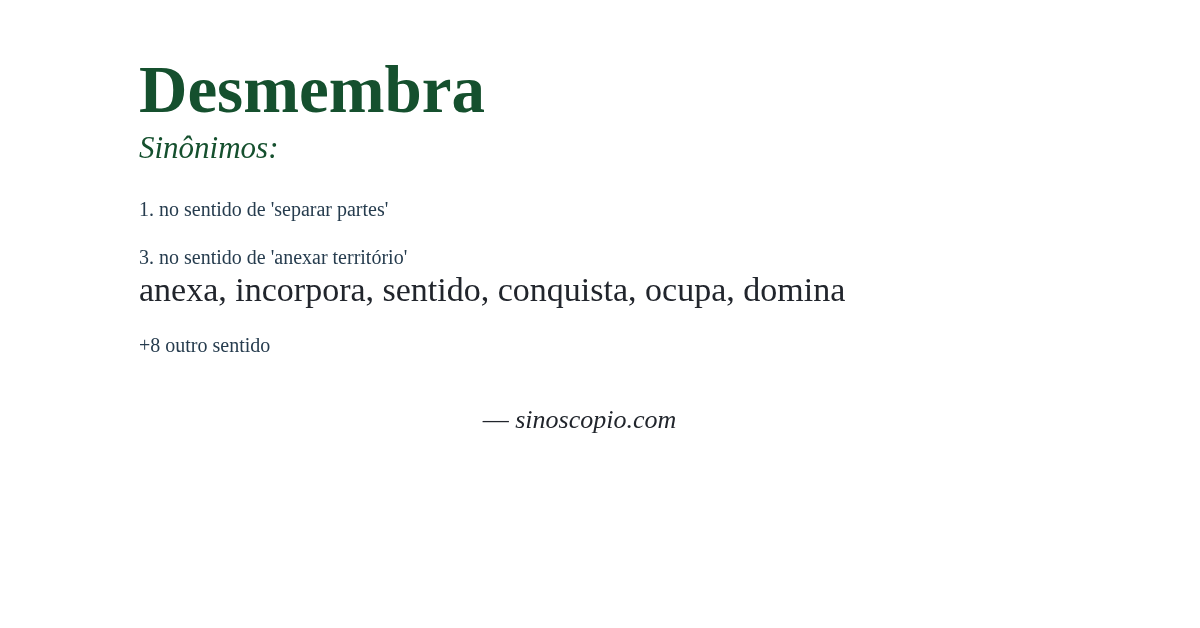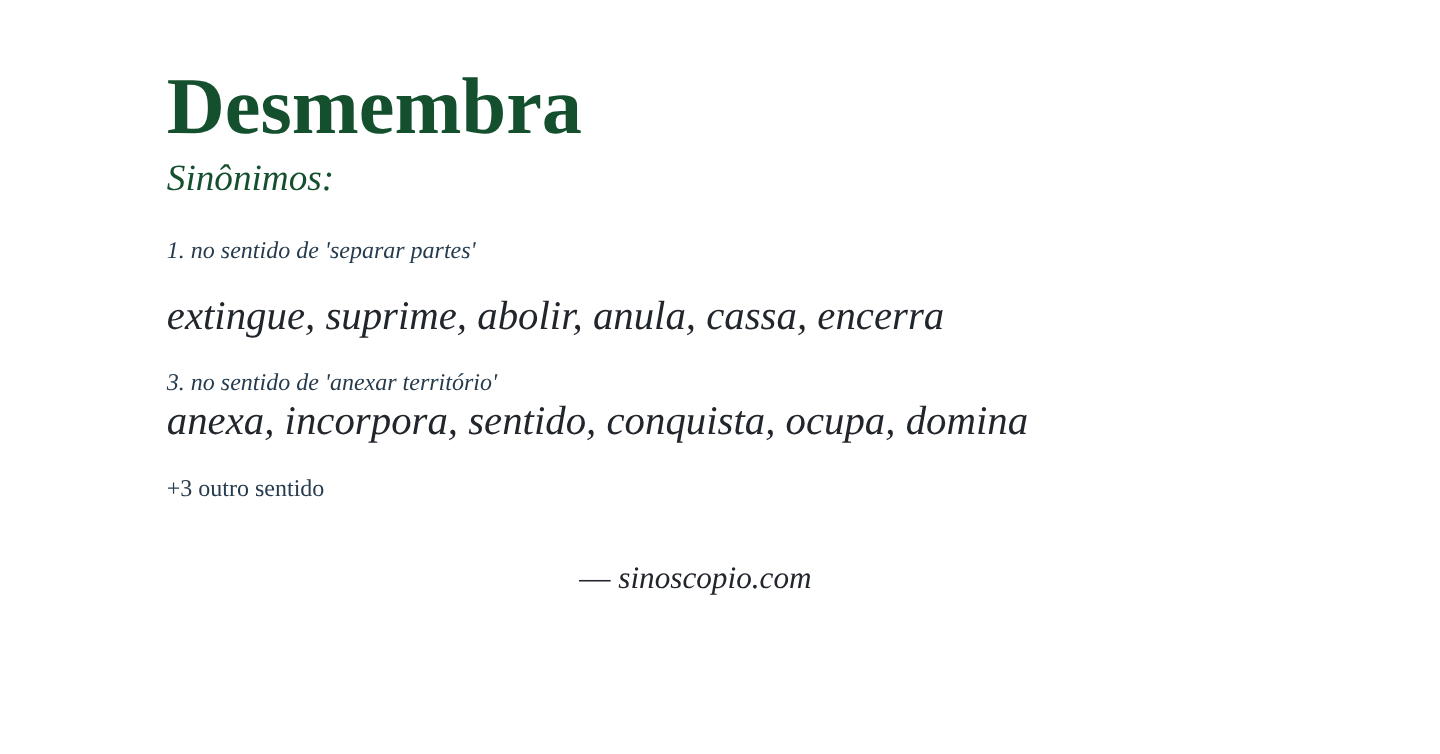--- a/index.html
+++ b/index.html
@@ -31,21 +31,20 @@
     line-height: 1.2;
     font-weight: 400;
     font-style: italic;
     color: #15502e;
   }
   .senses {
     margin-top: 30px;
   }
   .sense {
     margin-bottom: 22px;
-    font-style: italic;
   }
   .sense-label {
     font-size: 20px;
     line-height: 26px;
     color: #263c4e;
   }
   .sense-synonyms {
     font-size: 34px;
     line-height: 40px;
     color: #21252c;
@@ -76,30 +75,29 @@
 
   <div class="subtitle">Sinônimos:</div>
 
   <div class="senses">
 
     <div class="sense">
       <div class="sense-label">1. no sentido de 'separar partes'</div>
     </div>
 
     <div class="sense">
-      <div class="sense-synonyms">extingue, suprime, abolir, anula, cassa, encerra</div>
     </div>
 
     <div class="sense">
       <div class="sense-label">3. no sentido de 'anexar território'</div>
       <div class="sense-synonyms">anexa, incorpora, sentido, conquista, ocupa, domina</div>
     </div>
 
   </div>
 
-  <div class="more-senses">+3 outro sentido</div>
+  <div class="more-senses">+8 outro sentido</div>
 
   <div class="footer">
     <span>—</span>
     <span class="source">sinoscopio.com</span>
   </div>
 
 </div>
 
 </body></html>

